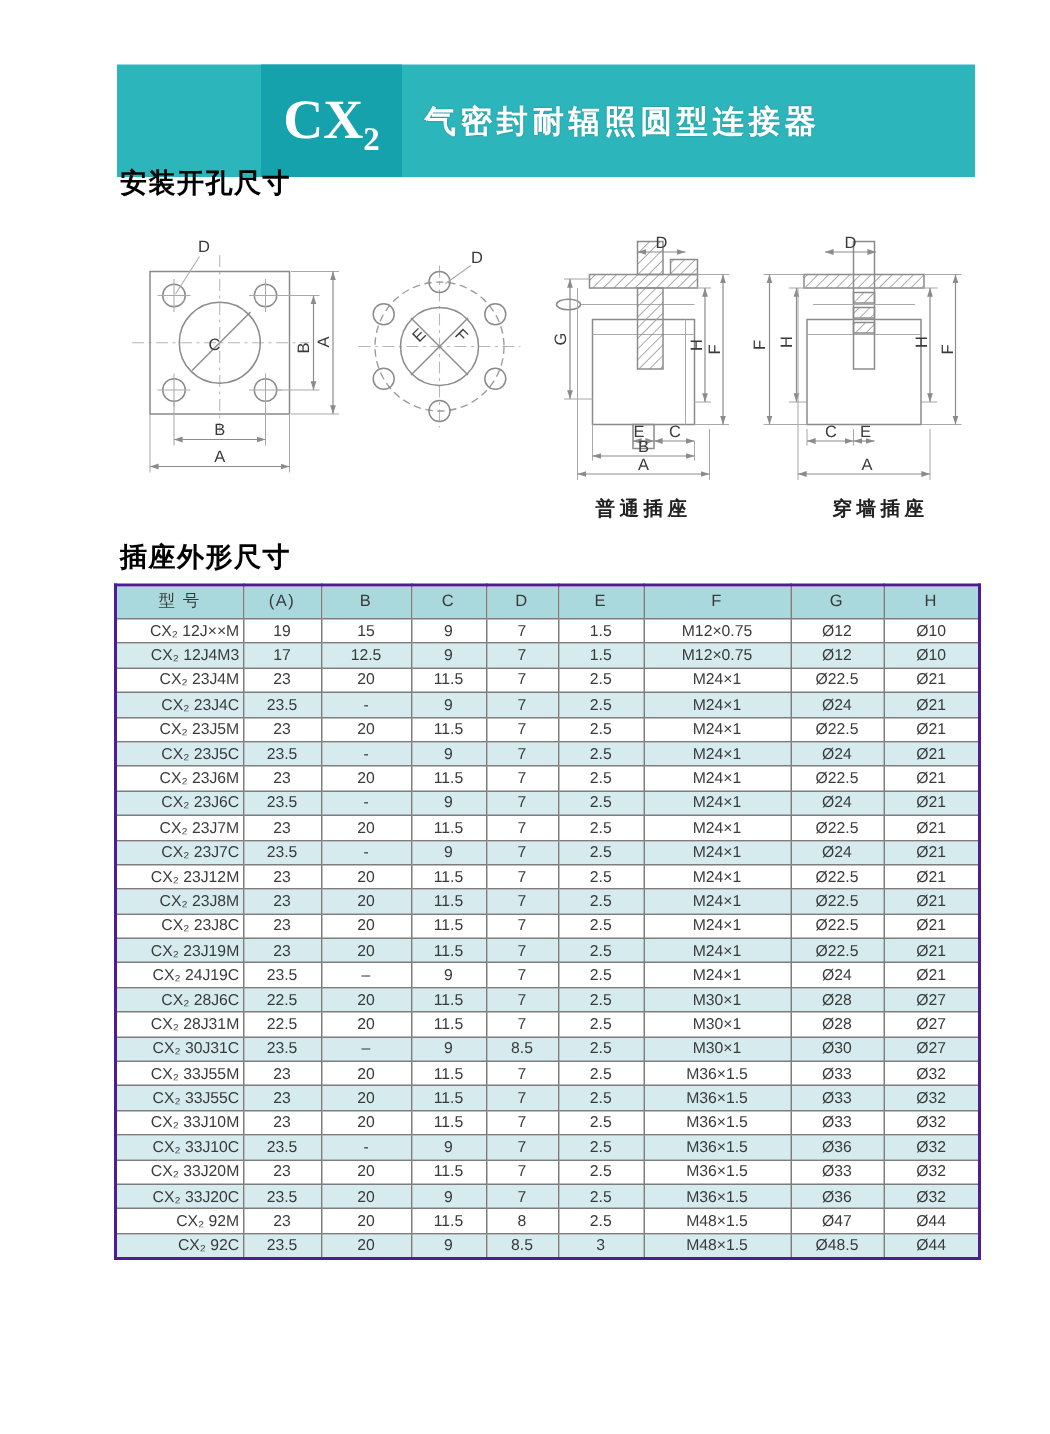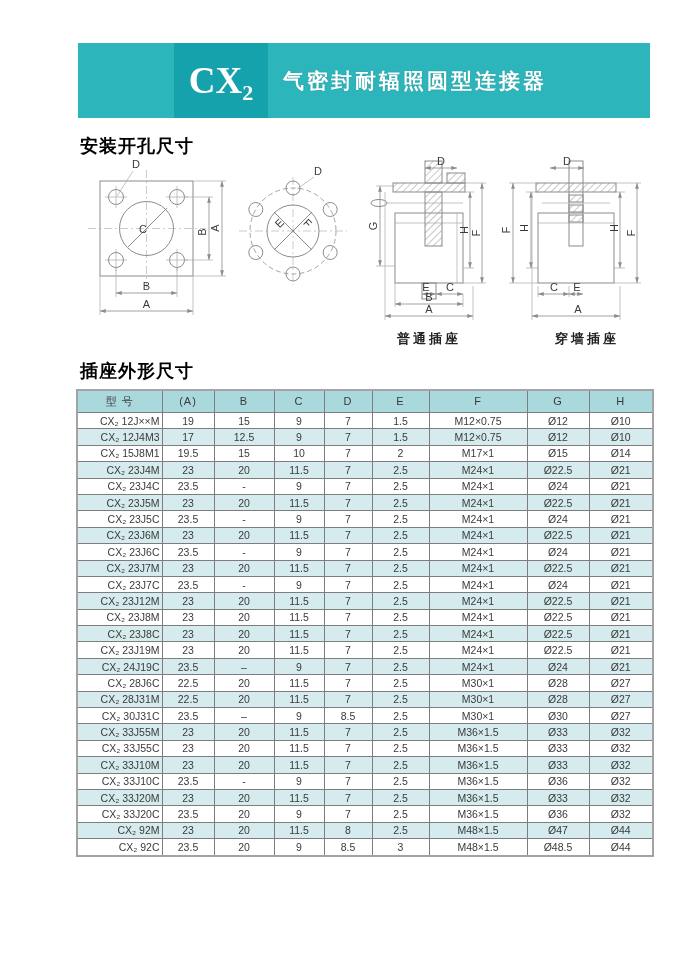--- a/index.html
+++ b/index.html
@@ -15,21 +15,21 @@
              font-size:37px;color:#fff;line-height:1;}
   .logo-sub{font-family:"Liberation Serif","DejaVu Serif",serif;font-weight:bold;
             font-size:22px;color:#fff;line-height:1;align-self:flex-end;margin-bottom:14px;}
   .banner-title{position:absolute;left:205px;top:0;height:75px;display:flex;align-items:center;
                 font-size:21px;font-weight:bold;color:#fff;letter-spacing:3px;
                 text-shadow:0 0 1px rgba(0,70,70,.45);white-space:nowrap;}
 
   
   .sec-h{position:absolute;left:80px;font-size:18px;font-weight:bold;color:#000;
          letter-spacing:1px;margin:0;}
-  .sec-h.mounting{top:134px;}
+  .sec-h.mounting{top:110px;}
   .sec-h.outline{top:359px;}
 
   
   .drawings{position:absolute;left:76px;top:150px;width:578px;height:202px;}
   .drawings .ln{stroke:#8b8b8b;fill:none;stroke-width:1;}
   .drawings .thin{stroke:#a9a9a9;fill:none;stroke-width:.7;}
   .drawings .cl{stroke:#b5b5b5;fill:none;stroke-width:.7;stroke-dasharray:8 3 2 3;}
   .drawings .dsh{stroke:#9a9a9a;fill:none;stroke-width:.9;stroke-dasharray:5 3;}
   .drawings .dim{stroke:#8b8b8b;fill:none;stroke-width:.8;
                  marker-start:url(#ar);marker-end:url(#ar);}
@@ -40,21 +40,21 @@
 
   
   .dim-table{position:absolute;left:76px;top:389px;width:578px;border-collapse:collapse;
              table-layout:fixed;font-size:10.5px;color:#3a3a3a;}
   .dim-table th,.dim-table td{border:1px solid #7d7d7d;text-align:center;
              padding:0 2px;height:15.4px;line-height:1.15;overflow:hidden;white-space:nowrap;}
   .dim-table th{background:var(--header-cell,#a9d8dd);font-weight:normal;height:21px;
              font-size:11px;letter-spacing:1px;}
   .dim-table tbody tr:nth-child(even) td{background:var(--row-alt,#d5ebee);}
   .dim-table td:first-child{text-align:right;padding-left:6px;}
-  .dim-table{border:2px solid #a3a3a3;}
+  .dim-table{border:2px solid #4c1d95;}
   .dim-table col.c0{width:85px;} .dim-table col.c1{width:52px;}
   .dim-table col.c2{width:60px;} .dim-table col.c3{width:50px;}
   .dim-table col.c4{width:48px;} .dim-table col.c5{width:57px;}
   .dim-table col.c6{width:98px;} .dim-table col.c7{width:62px;}
   .dim-table col.c8{width:auto;}
 </style>
 </head>
 <body>
 
 <div class="page">
@@ -264,31 +264,20 @@
           <td>17</td>
           <td>12.5</td>
           <td>9</td>
           <td>7</td>
           <td>1.5</td>
           <td>M12×0.75</td>
           <td>Ø12</td>
           <td>Ø10</td>
         </tr>
         <tr>
-          <td>CX₂ 15J8M1</td>
-          <td>19.5</td>
-          <td>15</td>
-          <td>10</td>
-          <td>7</td>
-          <td>2</td>
-          <td>M17×1</td>
-          <td>Ø15</td>
-          <td>Ø14</td>
-        </tr>
-        <tr>
           <td>CX₂ 23J4M</td>
           <td>23</td>
           <td>20</td>
           <td>11.5</td>
           <td>7</td>
           <td>2.5</td>
           <td>M24×1</td>
           <td>Ø22.5</td>
           <td>Ø21</td>
         </tr>

